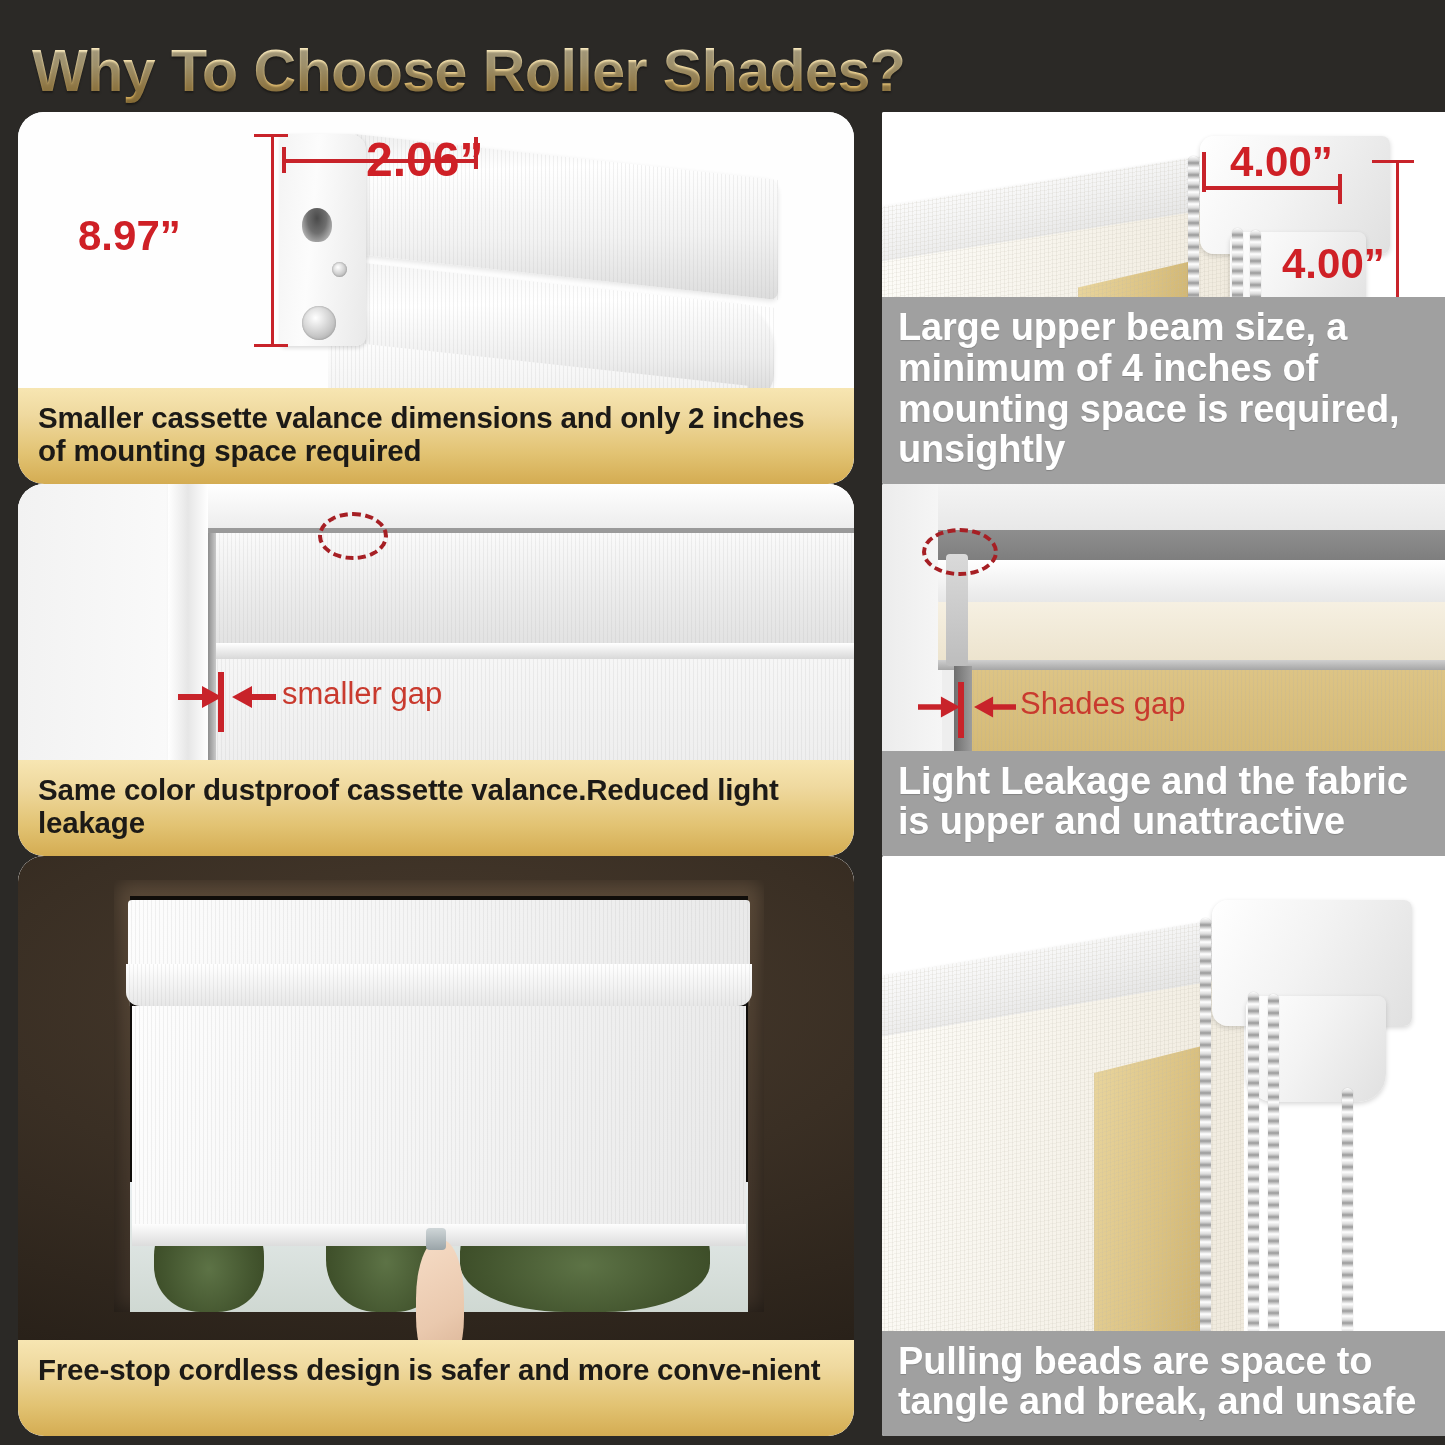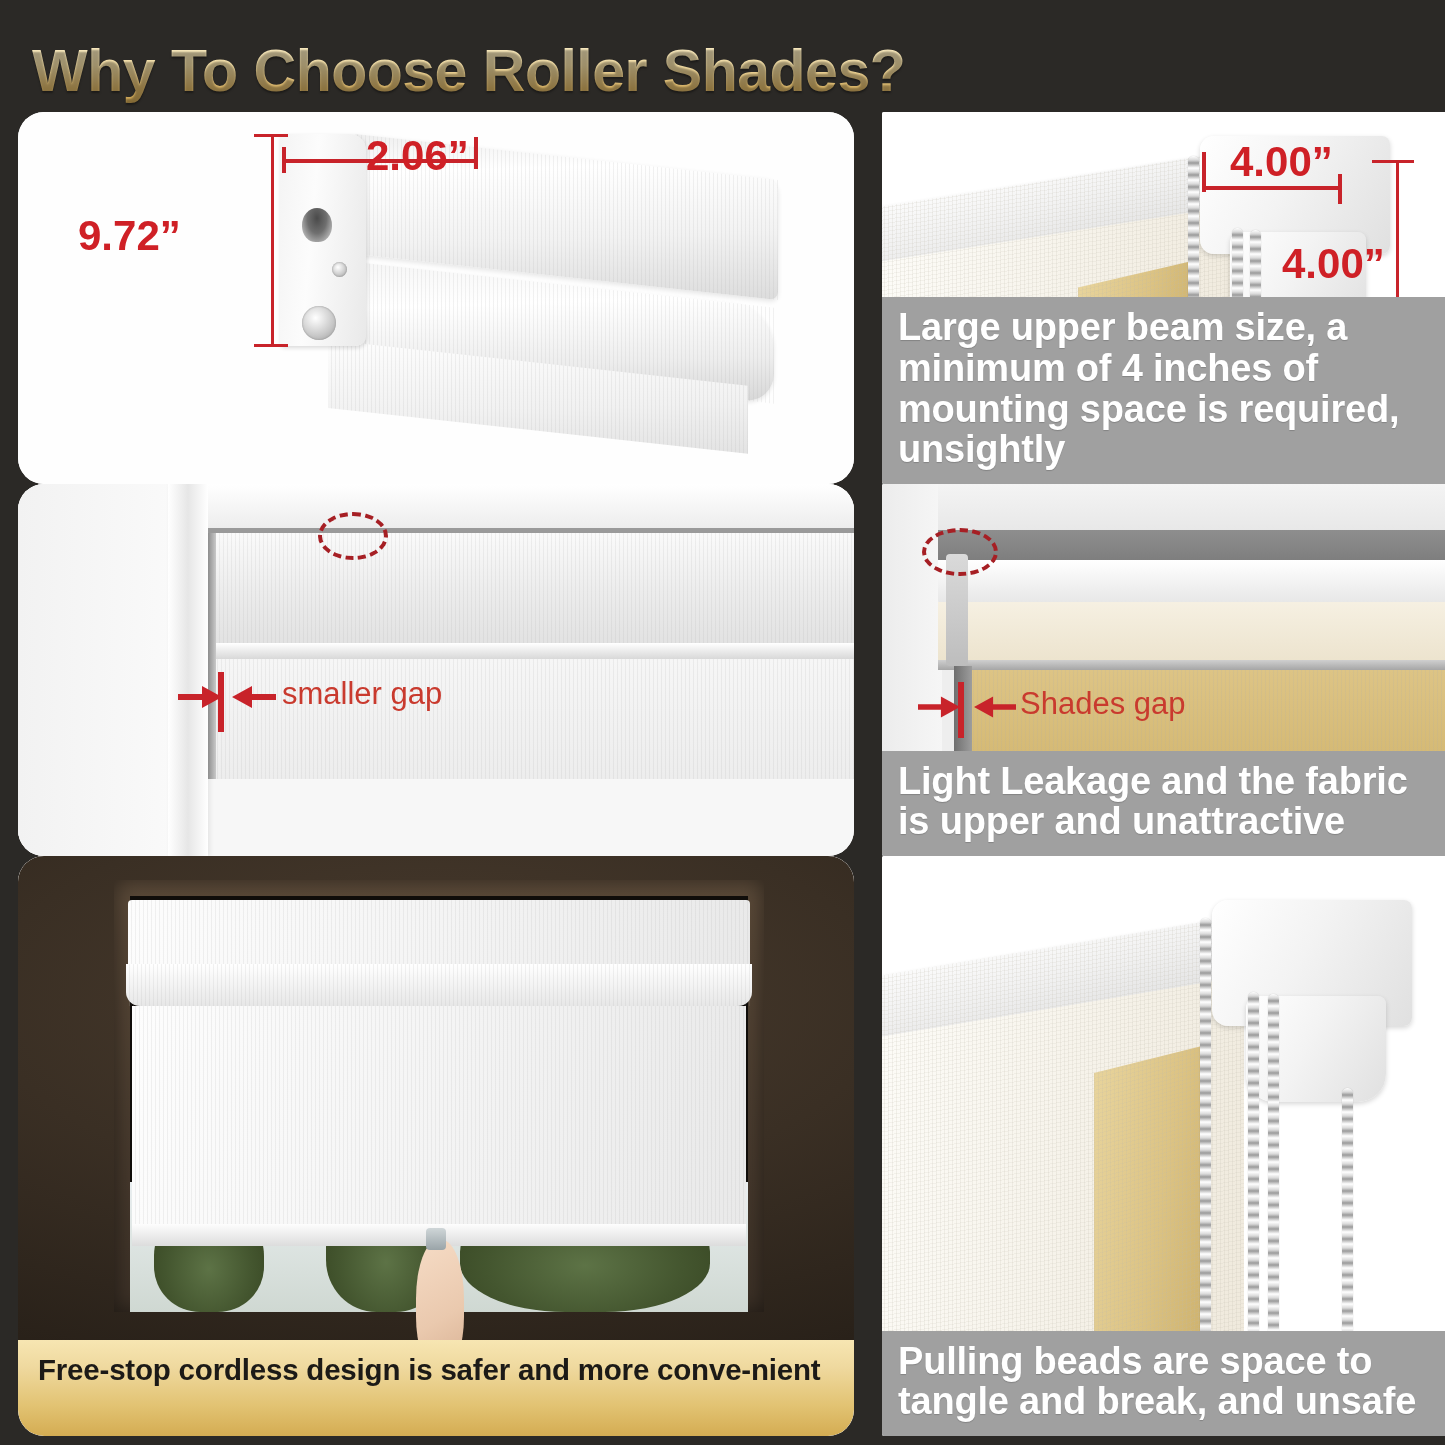--- a/index.html
+++ b/index.html
@@ -284,26 +284,29 @@
             <div class="tex-h"></div>
           </div>
         <div class="cassette-end">
           <div class="cassette-screw" style="left:52px; top:128px;"></div>
           <div class="cassette-screw" style="left:22px; top:172px; width:34px; height:34px;"></div>
         </div>
 
         <div class="redline" style="left:264px; top:47px; width:196px; height:4px;"></div>
         <div class="redline" style="left:264px; top:35px; width:4px; height:26px;"></div>
         <div class="redline" style="left:456px; top:25px; width:4px; height:32px;"></div>
-        <div class="dimlabel" style="left:348px; top:20px; font-size:42px;">2.06”</div>
+        <div class="dimlabel" style="left:348px; top:20px; font-size:48px;">2.06”</div>
 
         <div class="redline" style="left:253px; top:22px; width:3px; height:212px;"></div>
         <div class="redline" style="left:236px; top:22px; width:34px; height:3px;"></div>
         <div class="redline" style="left:236px; top:232px; width:34px; height:3px;"></div>
-        <div class="dimlabel" style="left:60px; top:100px; font-size:42px;">9.72”</div>
+        <div class="dimlabel" style="left:60px; top:100px; font-size:42px;">8.97”</div>
+      </div>
+      <div class="caption gold">
+        <div class="caption-text">Smaller cassette valance dimensions and only 2 inches of mounting space required</div>
       </div>
     </div>
 
     <div class="panel right">
       <div class="photo">
         <div class="roller-tube" style="left:-10px; top:36px; width:380px; height:86px; transform:skewY(-9deg); transform-origin:right top;">
           <div class="tex-weave"></div>
         </div>
         <div class="shade-cloth" style="left:-10px; top:92px; width:372px; height:210px; transform:skewY(-9deg); transform-origin:right top;">
           <div class="tex-weave"></div>
@@ -351,20 +354,23 @@
         <div class="dashed-ellipse" style="left:300px; top:28px; width:70px; height:48px;"></div>
 
         <div class="redline" style="left:200px; top:188px; width:6px; height:60px;"></div>
         <svg style="position:absolute; left:160px; top:200px; z-index:8;" width="44" height="26" viewBox="0 0 44 26">
           <path d="M0 10 H24 V2 L44 13 L24 24 V16 H0 Z" fill="#c8232a"></path>
         </svg>
         <svg style="position:absolute; left:214px; top:200px; z-index:8;" width="44" height="26" viewBox="0 0 44 26">
           <path d="M44 10 H20 V2 L0 13 L20 24 V16 H44 Z" fill="#c8232a"></path>
         </svg>
         <div class="gaptext" style="left:264px; top:192px;">smaller gap</div>
+      </div>
+      <div class="caption gold">
+        <div class="caption-text">Same color dustproof cassette valance.Reduced light leakage</div>
       </div>
     </div>
 
     <div class="panel right">
       <div class="photo" style="background:#eeeeee;">
         <div style="position:absolute; left:0; top:0; width:60px; height:100%; background:linear-gradient(90deg,#ececec,#f6f6f6);"></div>
         <div style="position:absolute; left:56px; top:0; width:510px; height:46px; background:linear-gradient(180deg,#f4f4f4,#e8e8e8);"></div>
         <div style="position:absolute; left:56px; top:46px; width:510px; height:36px; background:linear-gradient(180deg,#8e8e8e,#7b7b7b);"></div>
         <div style="position:absolute; left:56px; top:76px; width:510px; height:48px; background:linear-gradient(180deg,#ffffff,#e4e4e4); border-radius:0 0 8px 8px;"></div>
         <div style="position:absolute; left:56px; top:118px; width:510px; height:62px; background:linear-gradient(180deg,#f6f0e2,#ece3cd);"></div>

